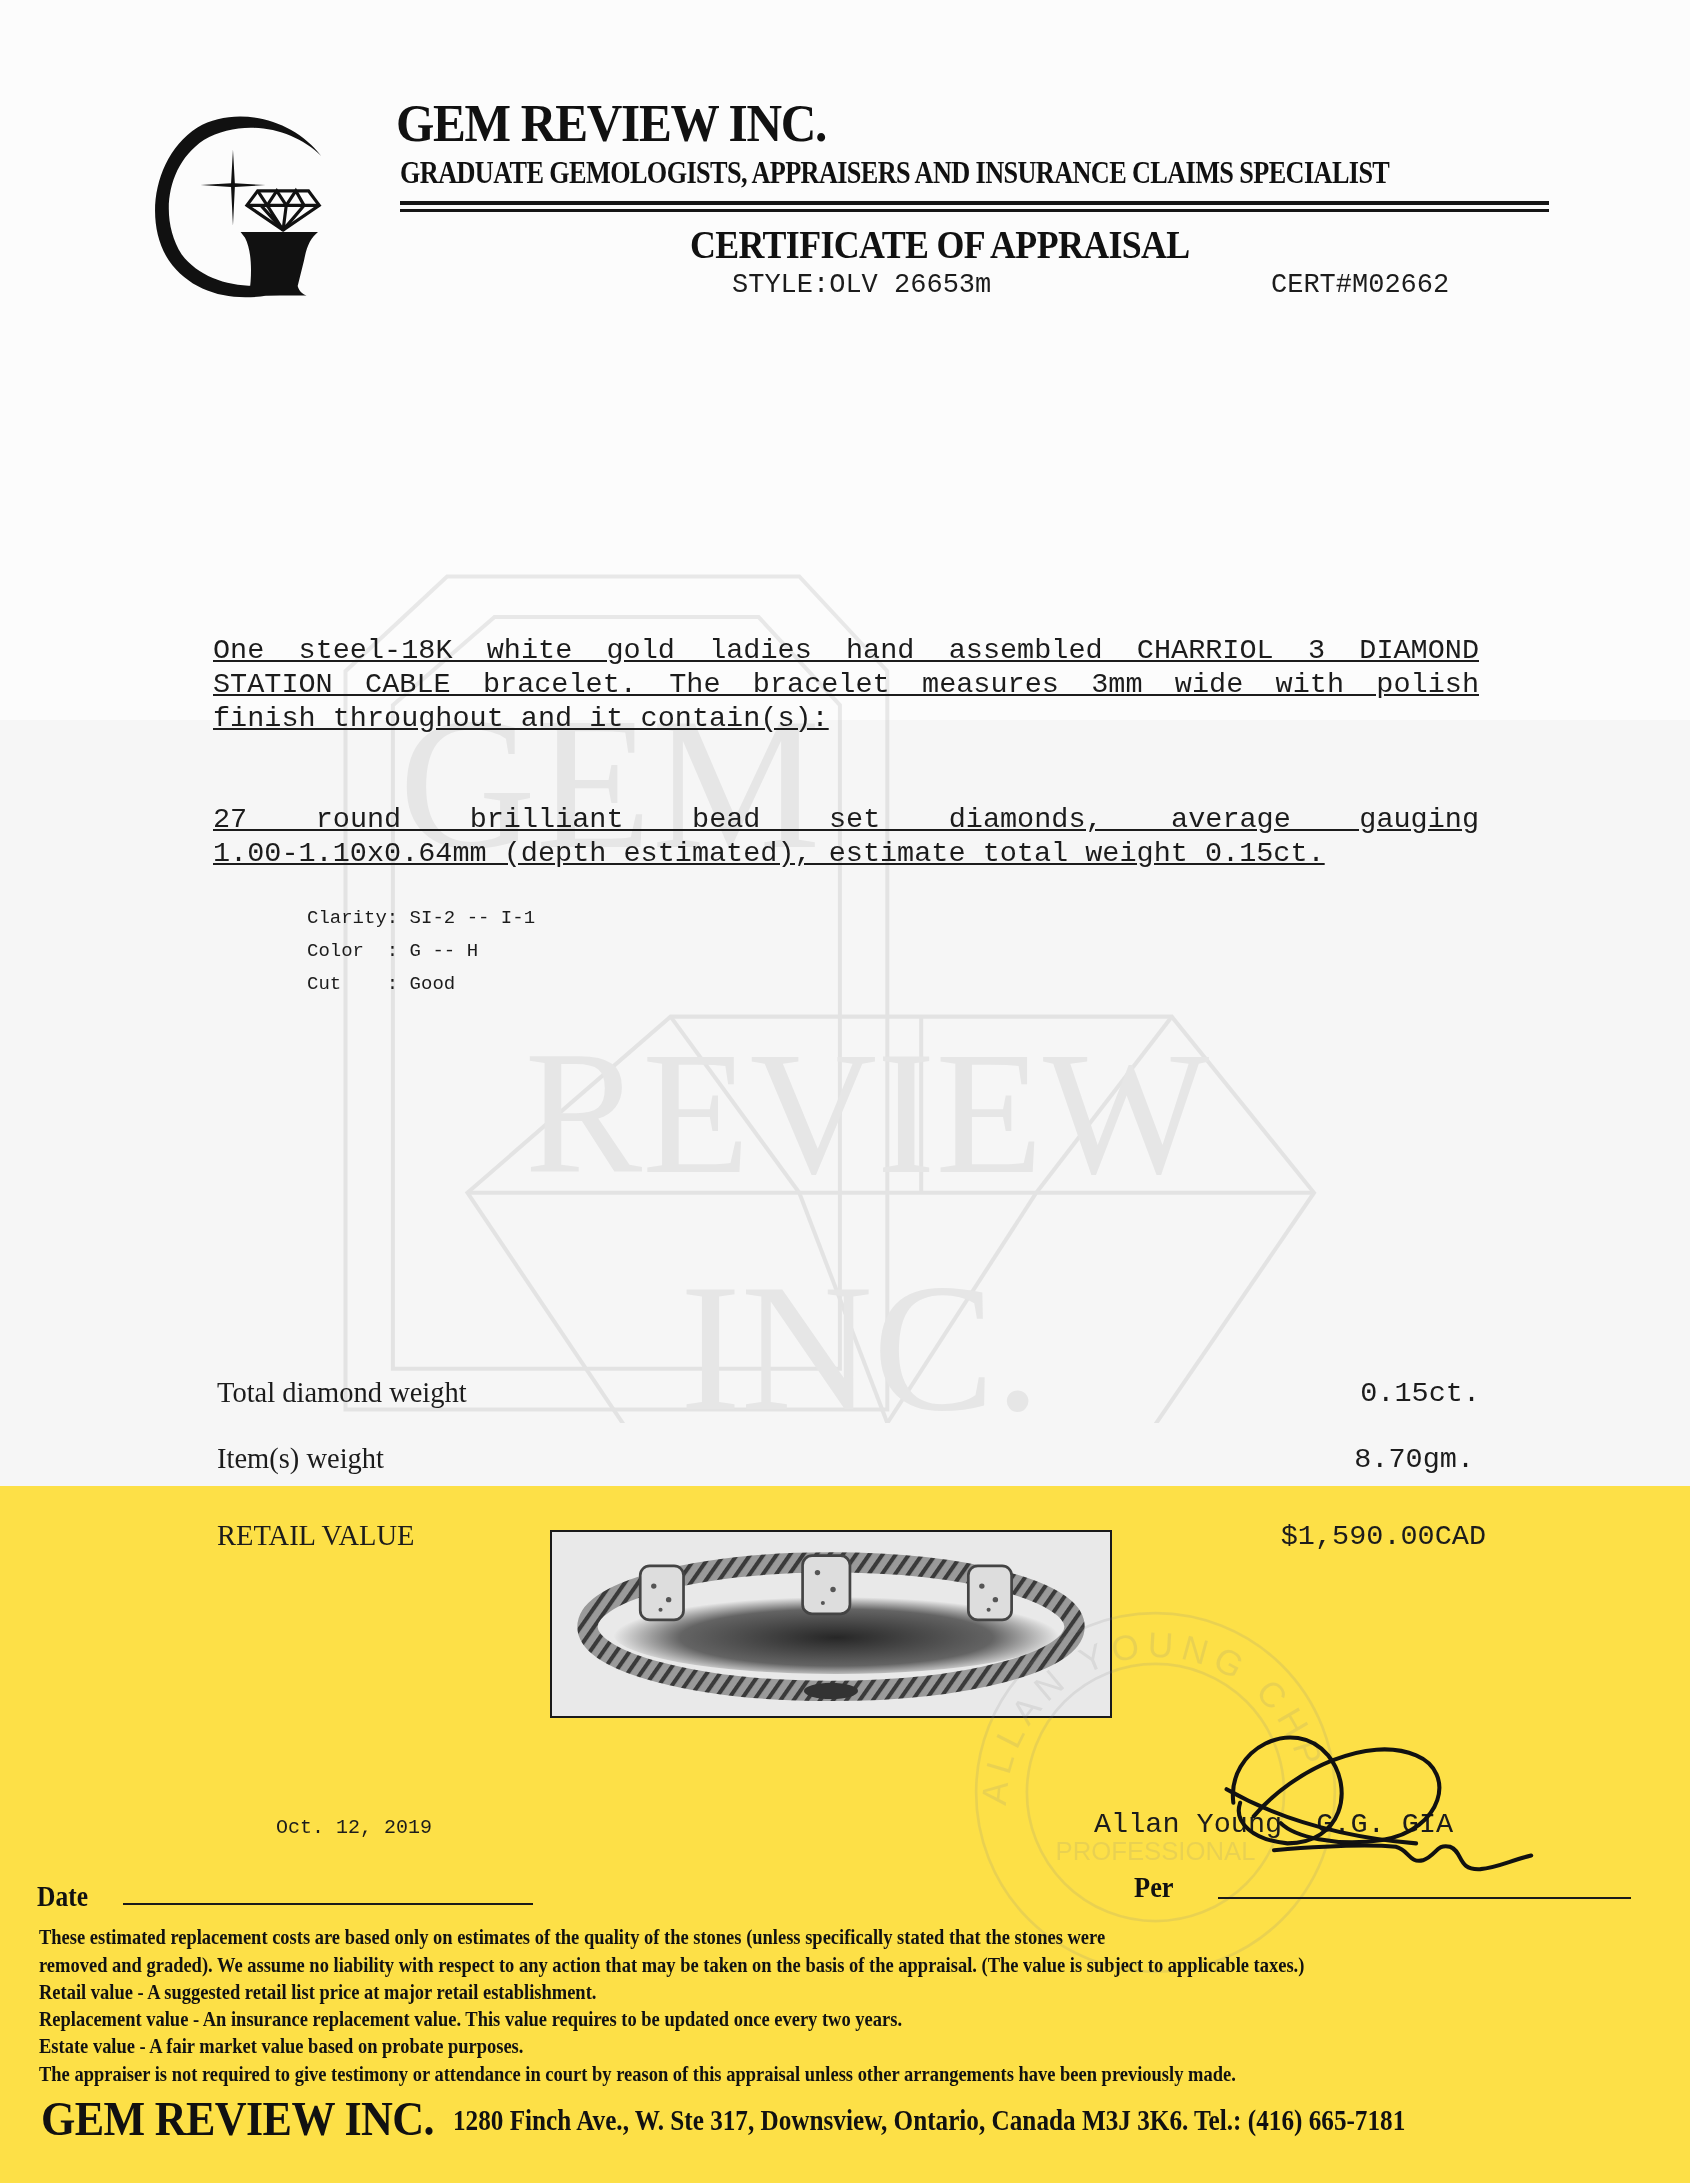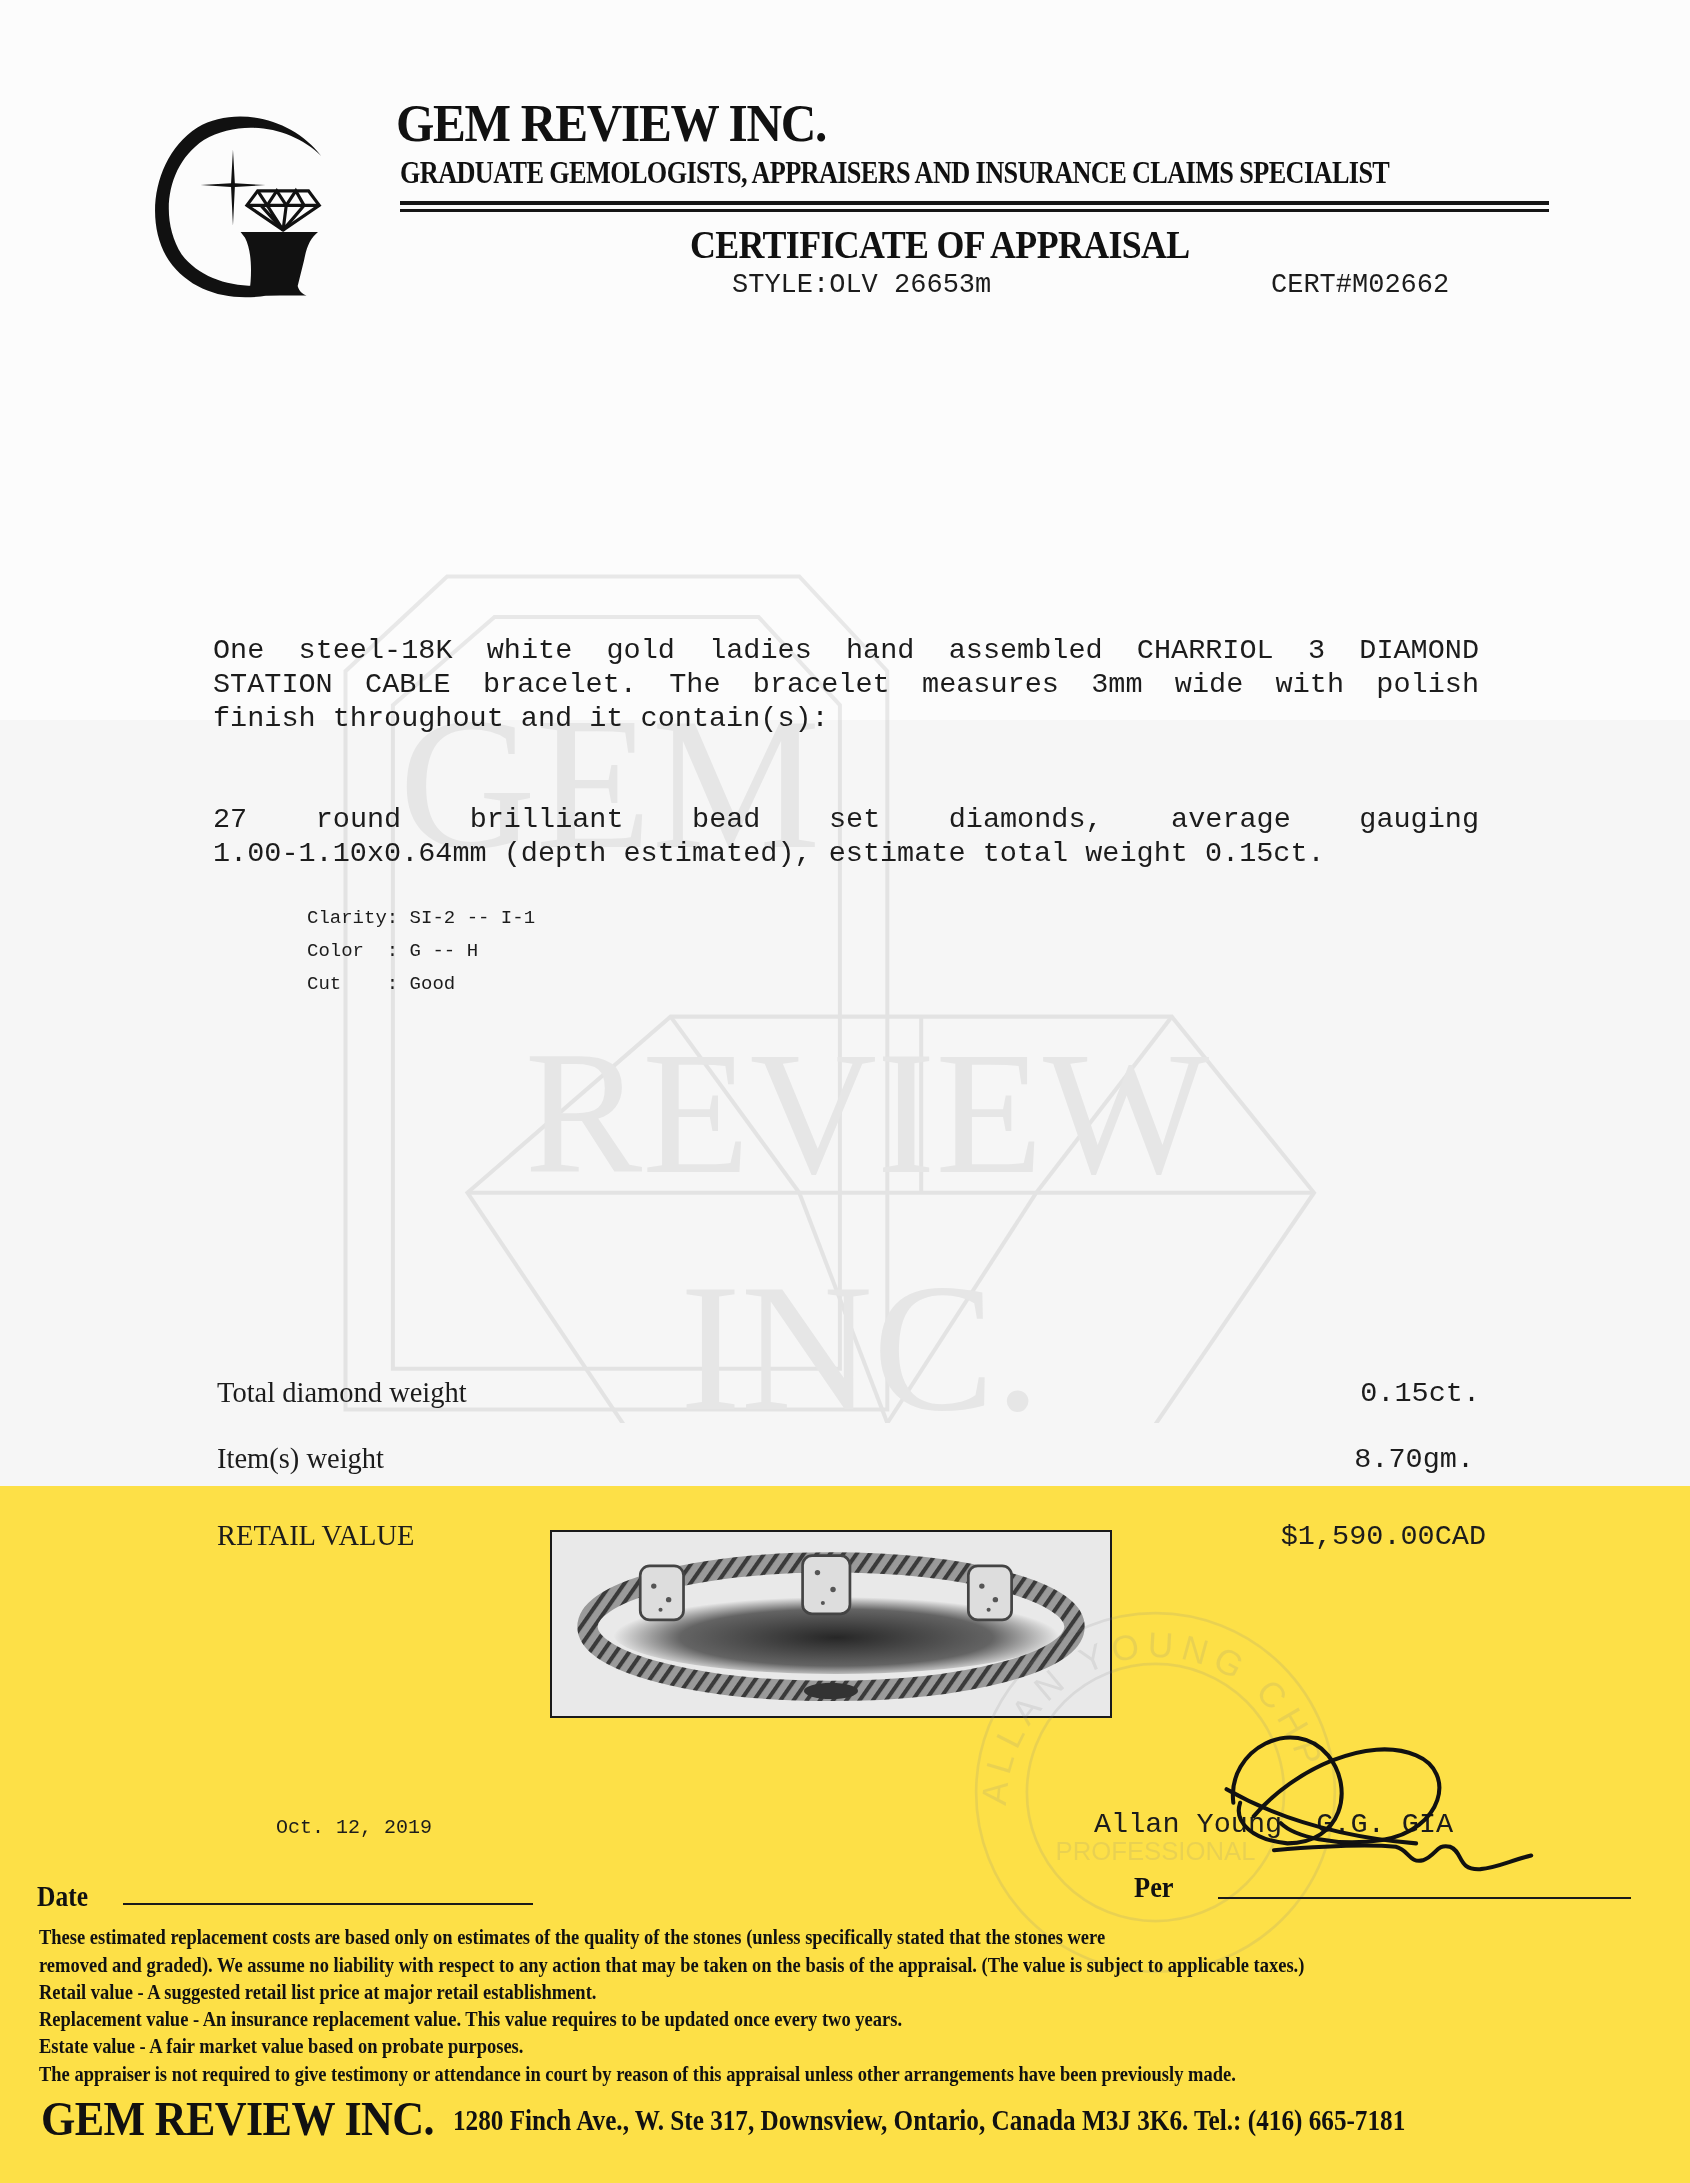--- a/index.html
+++ b/index.html
@@ -16,21 +16,21 @@
   .tagline { position:absolute; left:400px; top:156px; font-size:30.5px; letter-spacing:-0.7px; transform:scaleX(0.86); transform-origin:left; white-space:nowrap; }
   .rule1, .rule2 { position:absolute; left:400px; width:1149px; height:4.1px; background:#161616; }
   .rule1 { top:201px; }
   .rule2 { top:209px; height:3.4px; }
   .cert-title { position:absolute; left:690px; top:222px; font-size:39px; letter-spacing:-0.7px; transform:scaleX(0.92); transform-origin:left; white-space:nowrap; }
   .style-no { position:absolute; left:732px; top:270px; font-size:27px; white-space:nowrap; }
   .cert-no { position:absolute; left:1271px; top:270px; font-size:27px; white-space:nowrap; }
 
   .watermark { position:absolute; left:325px; top:529px; width:1084px; height:894px; opacity:0.14; }
 
-  .desc { position:absolute; left:213px; width:1266px; font-size:28.5px; line-height:34px; text-align:justify; text-align-last:left; }
+  .desc { position:absolute; left:213px; width:1266px; font-size:28.5px; line-height:34px; text-align:justify; text-align-last:left;text-decoration:underline; }
   .desc1 { top:634px; }
   .desc2 { top:803px; }
   .desc .just-last { text-align-last:justify; display:block; }
   .grade { position:absolute; left:307px; font-size:19px; white-space:pre; }
   .g1 { top:907px; } .g2 { top:940px; } .g3 { top:973px; }
 
   .row-label { position:absolute; left:217px; font-size:28.5px; white-space:pre;font-family:Liberation Serif, serif; }
   .row-value { position:absolute; right:211px; font-size:28.5px; white-space:pre; text-align:right; }
   .r1 { top:1377px; } .r2 { top:1443px; } .r3 { top:1510px;margin-top:10px; }
 

